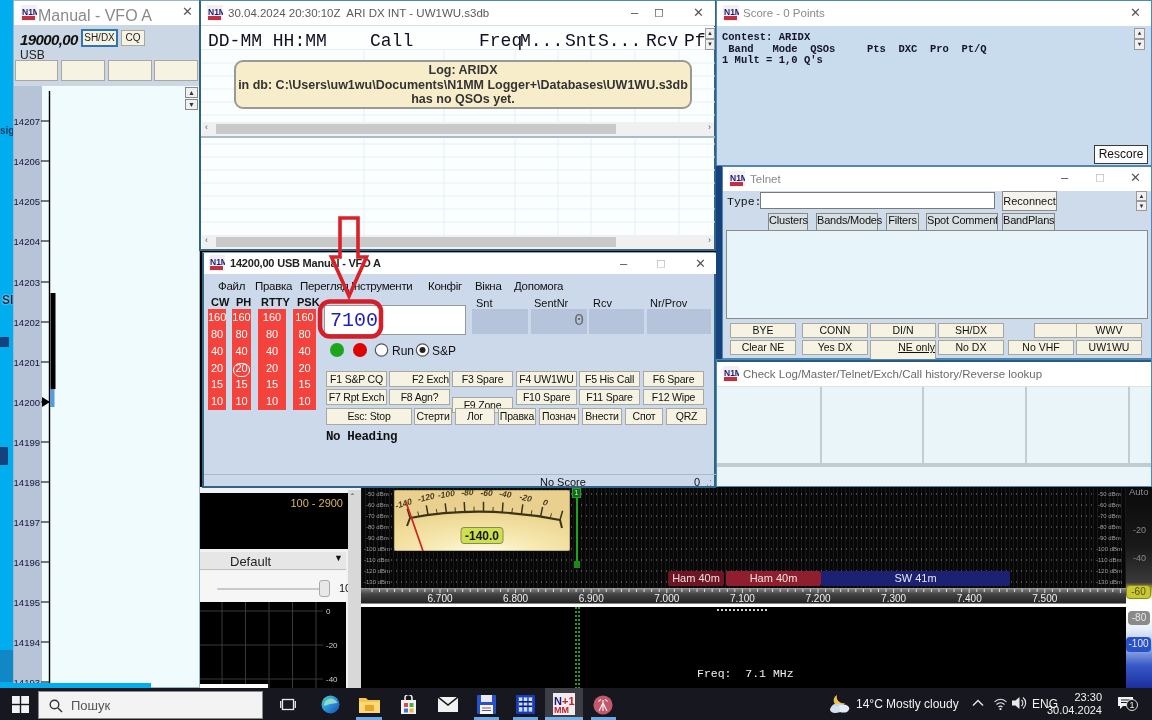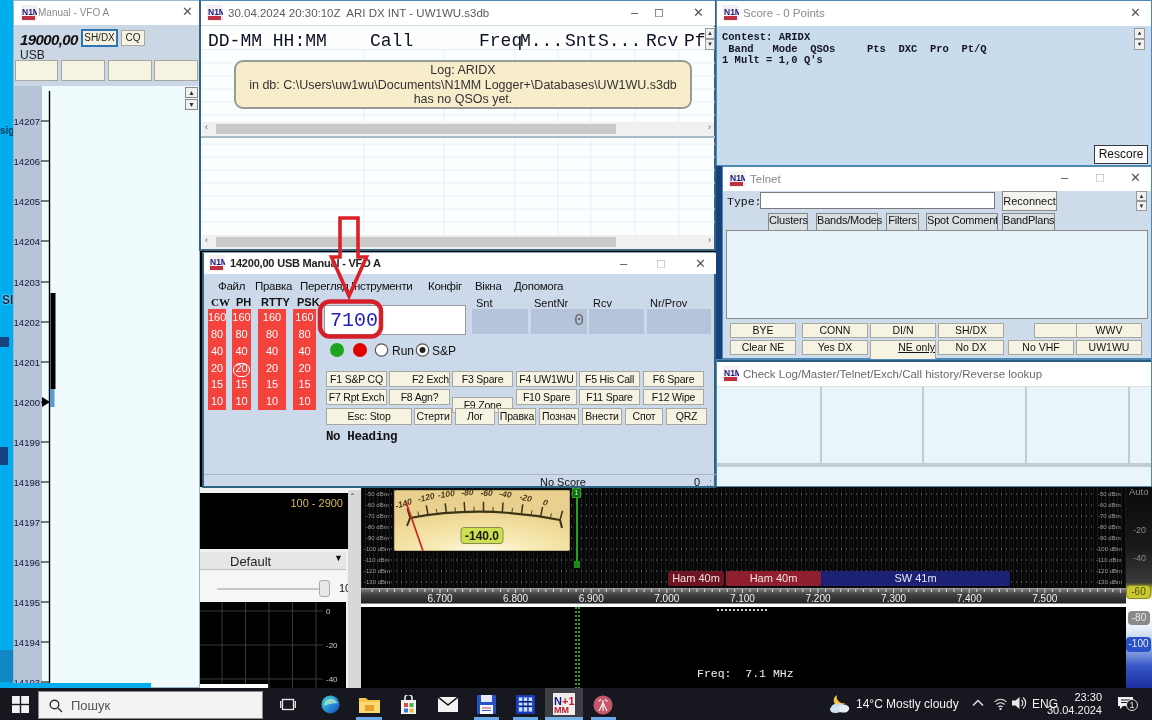--- a/index.html
+++ b/index.html
@@ -299,21 +299,21 @@
 <div class="abs" style="left:716px;top:166px;width:6px;height:321px;background:#15427c;"></div>
 
 <div id="bandmap" class="abs" style="left:13px;top:0;width:187px;height:688px;background:#effbfc;border:1px solid #9ab6cc;">
 
   <div class="abs titlebar" style="left:0;top:0;width:185px;height:24px;">
     <svg class="abs" style="left:7px;top:4px;" width="16" height="16" viewBox="0 0 16 16">
           <rect width="16" height="16" fill="#f4f0f0"></rect>
           <text x="1" y="10" font-family="Liberation Sans" font-size="8.5" font-weight="bold" fill="#1a1a7e">N1M</text>
           <rect x="1" y="11" width="13" height="4" fill="#c03040"></rect>
         </svg>
-    <span class="abs" style="left:24px;top:6px;font-size:10px;color:#8a8a8a;">Manual - VFO A</span>
+    <span class="abs" style="left:24px;top:6px;font-size:16px;color:#8a8a8a;">Manual - VFO A</span>
     <span class="abs" style="left:168px;top:3px;color:#555;font-size:13px;">✕</span>
   </div>
 
   <div class="abs" style="left:0;top:24px;width:185px;height:61px;background:#ccd7e5;">
     <span class="abs" style="left:6px;top:4px;font-size:15px;font-weight:bold;font-style:italic;color:#111;letter-spacing:-0.6px;top:6px;">19000,00</span>
     <span class="abs cream" style="left:67px;top:4px;width:37px;height:18px;border:2px solid #2e75b6;font-size:10px;text-align:center;line-height:14px;color:#222;">SH/DX</span>
     <span class="abs cream" style="left:107px;top:5px;width:24px;height:16px;font-size:10px;text-align:center;line-height:14px;color:#222;">CQ</span>
     <span class="abs" style="left:6px;top:23px;font-size:12px;color:#222;">USB</span>
     <span class="abs cream" style="left:1px;top:35px;width:43px;height:21px;"></span>
     <span class="abs cream" style="left:47px;top:35px;width:44px;height:21px;"></span>
@@ -408,21 +408,21 @@
       <line x1="163" y1="0" x2="163" y2="72"></line>
           <line x1="243" y1="0" x2="243" y2="72"></line>
           <line x1="314" y1="0" x2="314" y2="72"></line>
           <line x1="357" y1="0" x2="357" y2="72"></line>
           <line x1="390" y1="0" x2="390" y2="72"></line>
           <line x1="434" y1="0" x2="434" y2="72"></line>
           <line x1="478" y1="0" x2="478" y2="72"></line>
     </g>
   </svg>
 
-  <div class="abs" style="left:33px;top:59px;width:458px;height:49px;background:#f8edcb;border:2px solid #9a9a94;border-radius:9px;font-size:12.5px;color:#333;text-align:center;line-height:14.6px;padding-top:1px;white-space:nowrap;">Log: ARIDX<br>in db: C:\Users\uw1wu\Documents\N1MM Logger+\Databases\UW1WU.s3db<br>has no QSOs yet.</div>
+  <div class="abs" style="left:33px;top:59px;width:458px;height:49px;background:#f8edcb;border:2px solid #9a9a94;border-radius:9px;font-size:12.5px;color:#333;text-align:center;line-height:14.6px;padding-top:1px;white-space:nowrap;font-weight:bold;">Log: ARIDX<br>in db: C:\Users\uw1wu\Documents\N1MM Logger+\Databases\UW1WU.s3db<br>has no QSOs yet.</div>
 
   <div class="abs" style="left:1px;top:121px;width:512px;height:14px;background:#f0f0f0;">
     <span class="abs" style="left:3px;top:0px;color:#555;font-size:9px;">‹</span>
     <span class="abs" style="right:3px;top:0px;color:#555;font-size:9px;">›</span>
     <div class="abs" style="left:14px;top:2px;width:400px;height:10px;background:#c9c9c9;"></div>
   </div>
   <div class="abs" style="left:0;top:135px;width:514px;height:2px;background:#a8bcc8;"></div>
 
   <svg class="abs" style="left:0;top:138px;" width="514" height="96" viewBox="0 0 514 96">
     <g stroke="#e4f0f4" stroke-width="1">
@@ -554,21 +554,21 @@
     <span class="abs" style="left:14px;top:6px;">Файл</span>
     <span class="abs" style="left:51px;top:6px;">Правка</span>
     <span class="abs" style="left:96px;top:6px;">Перегляд</span>
     <span class="abs" style="left:147px;top:6px;">Інструменти</span>
     <span class="abs" style="left:224px;top:6px;">Конфіг</span>
     <span class="abs" style="left:271px;top:6px;">Вікна</span>
     <span class="abs" style="left:310px;top:6px;">Допомога</span>
   </div>
 
   <div class="abs" style="left:0;top:43px;width:512px;height:13px;font-size:11px;font-weight:bold;color:#111;">
-    <span class="abs" style="left:7px;top:0;font-family:Liberation Serif, serif;">CW</span>
+    <span class="abs" style="left:7px;top:0;">CW</span>
     <span class="abs" style="left:32px;top:0;">PH</span>
     <span class="abs" style="left:57px;top:0;">RTTY</span>
     <span class="abs" style="left:93px;top:0;">PSK</span>
     <span class="abs" style="left:272px;top:1px;font-weight:normal;">Snt</span>
     <span class="abs" style="left:330px;top:1px;font-weight:normal;">SentNr</span>
     <span class="abs" style="left:389px;top:1px;font-weight:normal;">Rcv</span>
     <span class="abs" style="left:446px;top:1px;font-weight:normal;">Nr/Prov</span>
   </div>
 
   <div class="abs" style="left:0;top:56px;width:120px;height:102px;font-size:11px;color:#fff;text-align:center;line-height:16.85px;">

